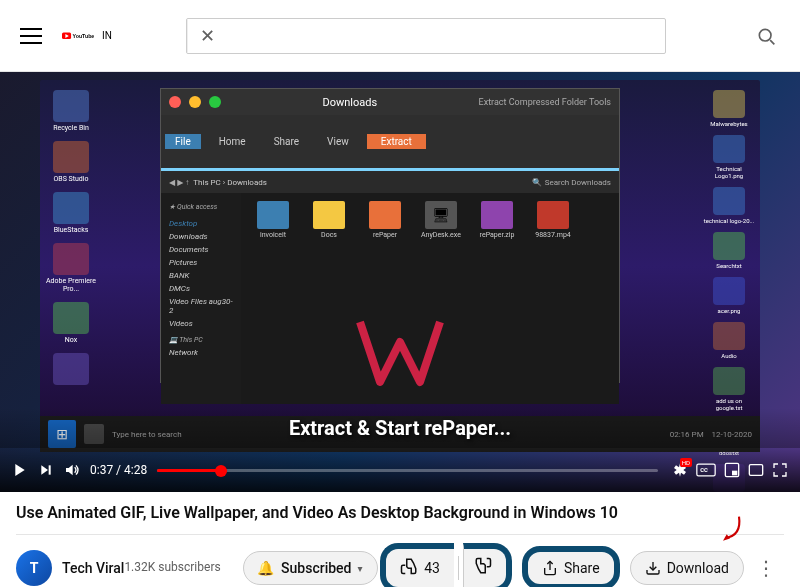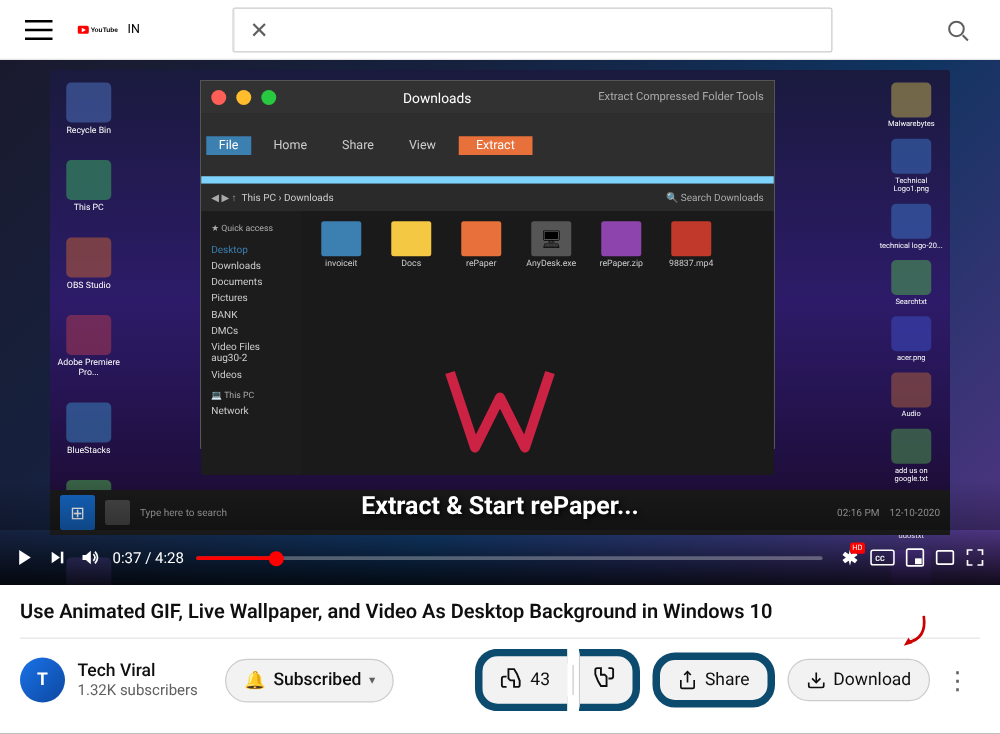--- a/index.html
+++ b/index.html
@@ -9,21 +9,21 @@
       font-family: 'Roboto', Arial, sans-serif;
       background: #fff;
       overflow: hidden;
     }
 
     
     .header {
       display: flex;
       align-items: center;
       padding: 8px 16px;
-      height: 48px;
+      height: 72px;
       background: #fff;
       border-bottom: 1px solid #e5e5e5;
     }
     .header-left {
       display: flex;
       align-items: center;
       gap: 16px;
     }
     .hamburger {
       display: flex;
@@ -141,21 +141,21 @@
     }
     .fe-title-text { color: #fff; font-size: 11px; }
     .fe-controls { display: flex; gap: 8px; }
     .fe-ctrl { width: 12px; height: 12px; border-radius: 50%; }
     .fe-min { background: #ff5f57; }
     .fe-max { background: #ffbd2e; }
     .fe-close { background: #28c840; }
     .fe-ribbon {
       height: 56px;
       background: #2e2e2e;
-      border-bottom: 6px solid #7dd3fc;
+      border-bottom: 3px solid #7dd3fc;
       display: flex;
       align-items: center;
       padding: 4px;
       gap: 8px;
     }
     .fe-tab {
       padding: 2px 10px;
       font-size: 10px;
       color: #ccc;
       cursor: pointer;
@@ -171,20 +171,21 @@
     .fe-sidebar {
       width: 80px;
       background: #1c1c1c;
       padding: 8px 4px;
     }
     .fe-sidebar-item {
       font-size: 8px;
       color: #ccc;
       padding: 2px 4px;
       cursor: pointer;
+      font-style: italic;
     }
     .fe-sidebar-item.active { color: #3c7fb1; }
     .fe-content {
       flex: 1;
       background: #1a1a1a;
       padding: 8px;
       display: flex;
       flex-wrap: wrap;
       gap: 8px;
       align-content: flex-start;
@@ -215,21 +216,21 @@
     .icon-purple { background: #8e44ad; }
     .icon-gray { background: #555; }
 
     
     .desktop-icons-left {
       position: absolute;
       left: 5px;
       top: 10px;
       display: flex;
       flex-direction: column;
-      gap: 20px;
+      gap: 9px;
     }
     .desktop-icon {
       display: flex;
       flex-direction: column;
       align-items: center;
       width: 52px;
     }
     .d-icon-box {
       width: 36px;
       height: 32px;
@@ -376,21 +377,21 @@
       display: flex;
       align-items: center;
       justify-content: center;
       color: #fff;
       font-weight: bold;
       font-size: 14px;
       flex-shrink: 0;
     }
     .channel-details {
       display: flex;
-      flex-direction: column;
+      flex-direction: row;
     }
     .channel-name {
       font-size: 14px;
       font-weight: 500;
       color: #0f0f0f;
     }
     .channel-subs {
       font-size: 12px;
       color: #606060;
     }
@@ -505,34 +506,30 @@
   <div class="video-thumbnail">
 
     <div class="desktop-sim">
 
       <div class="desktop-icons-left">
         <div class="desktop-icon">
           <div class="d-icon-box" style="background:rgba(80,120,200,0.5);"></div>
           <div class="d-icon-label">Recycle Bin</div>
         </div>
         <div class="desktop-icon">
-          <div class="d-icon-box" style="background:rgba(60,180,100,0.5);"></div>
-          <div class="d-icon-label">This PC</div>
-        </div>
-        <div class="desktop-icon">
           <div class="d-icon-box" style="background:rgba(200,100,50,0.5);"></div>
           <div class="d-icon-label">OBS Studio</div>
         </div>
         <div class="desktop-icon">
+          <div class="d-icon-box" style="background:rgba(60,140,200,0.5);"></div>
+          <div class="d-icon-label">BlueStacks</div>
+        </div>
+        <div class="desktop-icon">
           <div class="d-icon-box" style="background:rgba(180,60,80,0.5);"></div>
           <div class="d-icon-label">Adobe Premiere Pro...</div>
-        </div>
-        <div class="desktop-icon">
-          <div class="d-icon-box" style="background:rgba(60,140,200,0.5);"></div>
-          <div class="d-icon-label">BlueStacks</div>
         </div>
         <div class="desktop-icon">
           <div class="d-icon-box" style="background:rgba(80,180,80,0.5);"></div>
           <div class="d-icon-label">Nox</div>
         </div>
         <div class="desktop-icon">
           <div class="d-icon-box" style="background:rgba(100,80,180,0.5);"></div>
 
         </div>
       </div>

